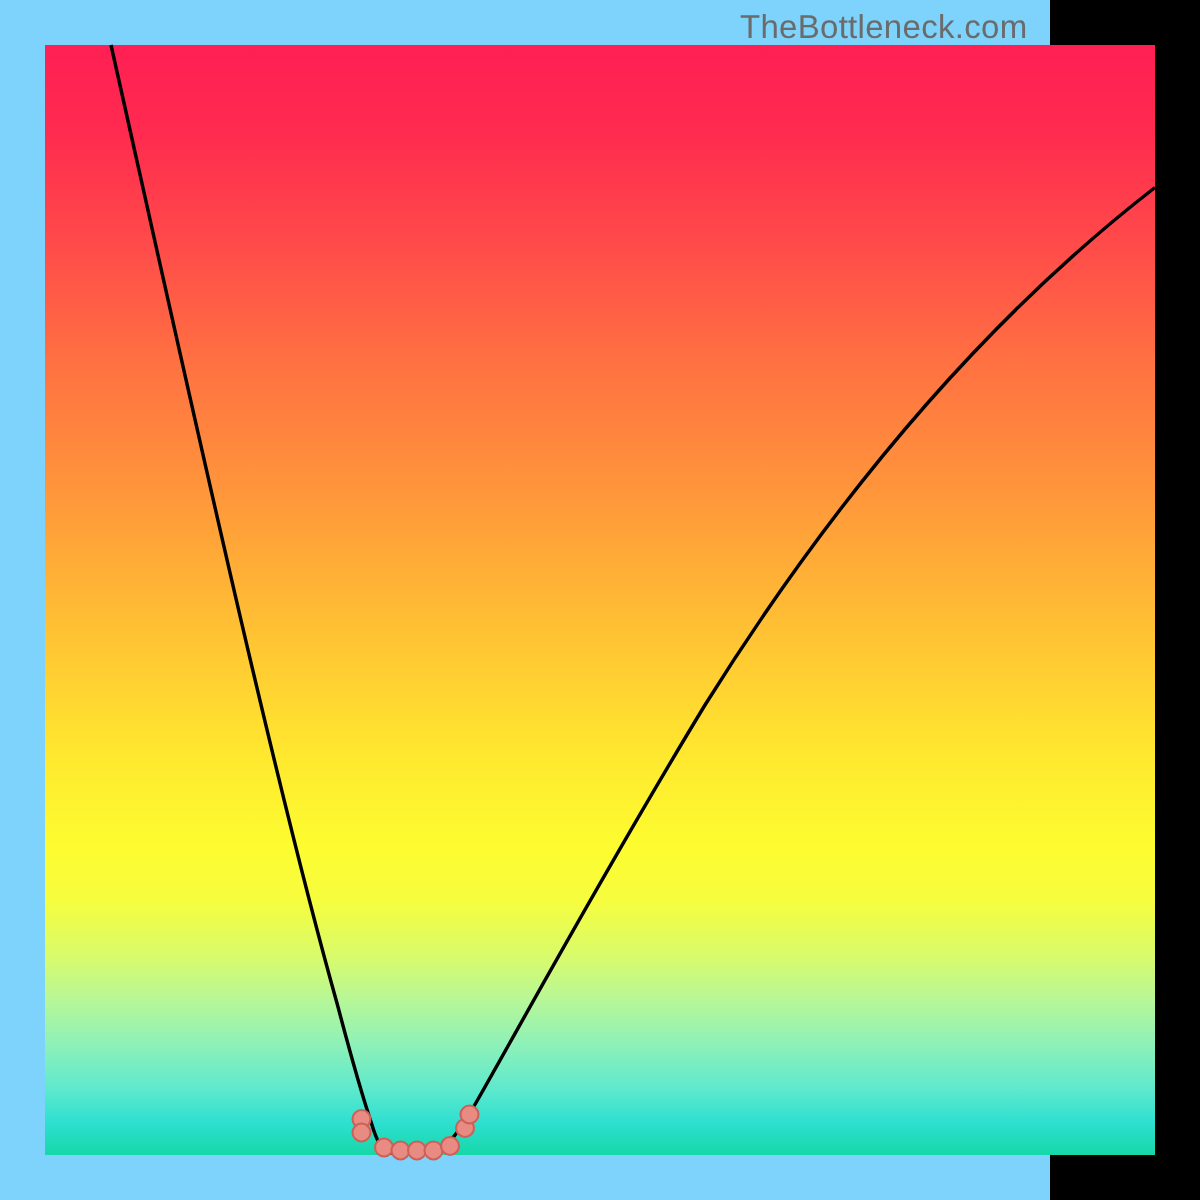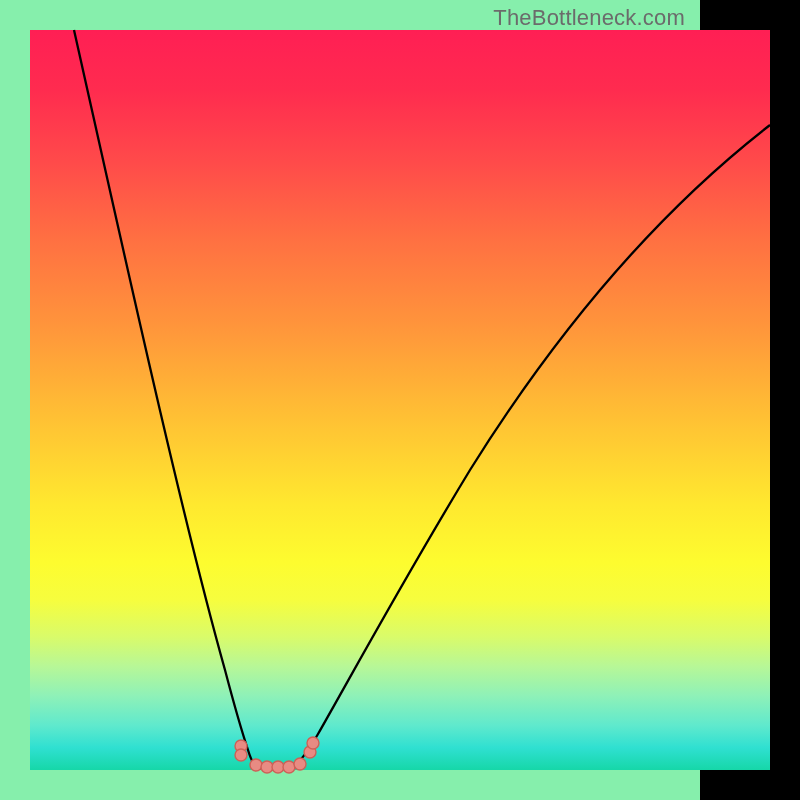--- a/index.html
+++ b/index.html
@@ -8,21 +8,21 @@
     width: 800px;
     height: 800px;
     background: #000;
     overflow: hidden;
     font-family: Arial, Helvetica, sans-serif;
   }
   .frame {
     position: relative;
     width: 700px;
     height: 800px;
-    background: #86efac;
+    background: #7dd3fc;
   }
   .plot-bg {
     position: absolute;
     left: 30px;
     top: 30px;
     width: 740px;
     height: 740px;
     background: linear-gradient(
       to bottom,
       #ff1f54 0%,

